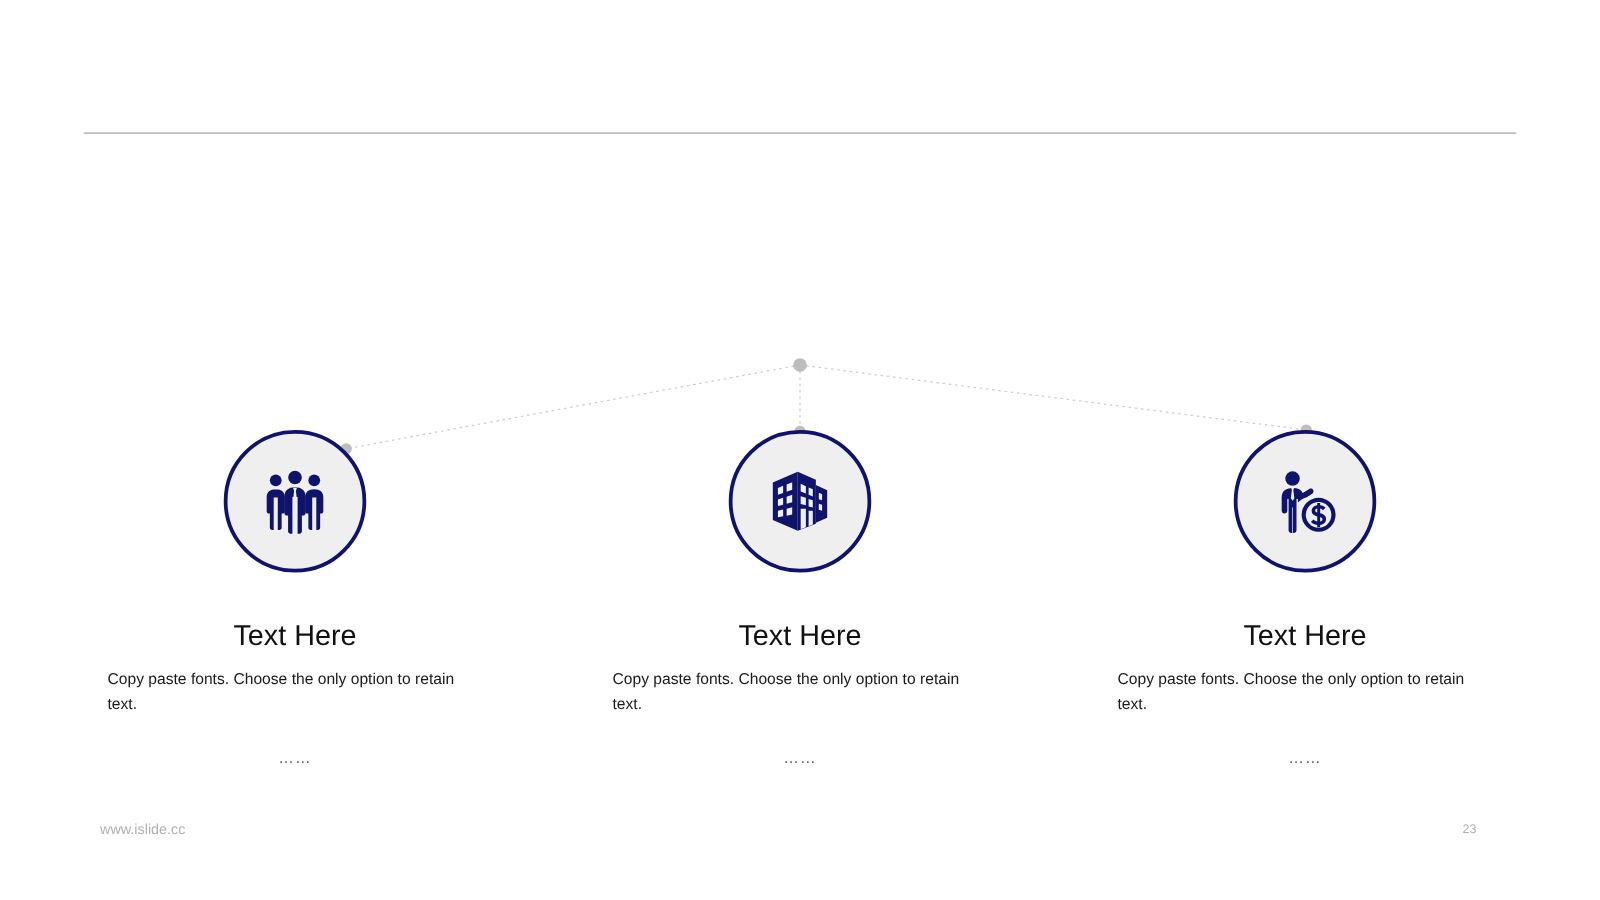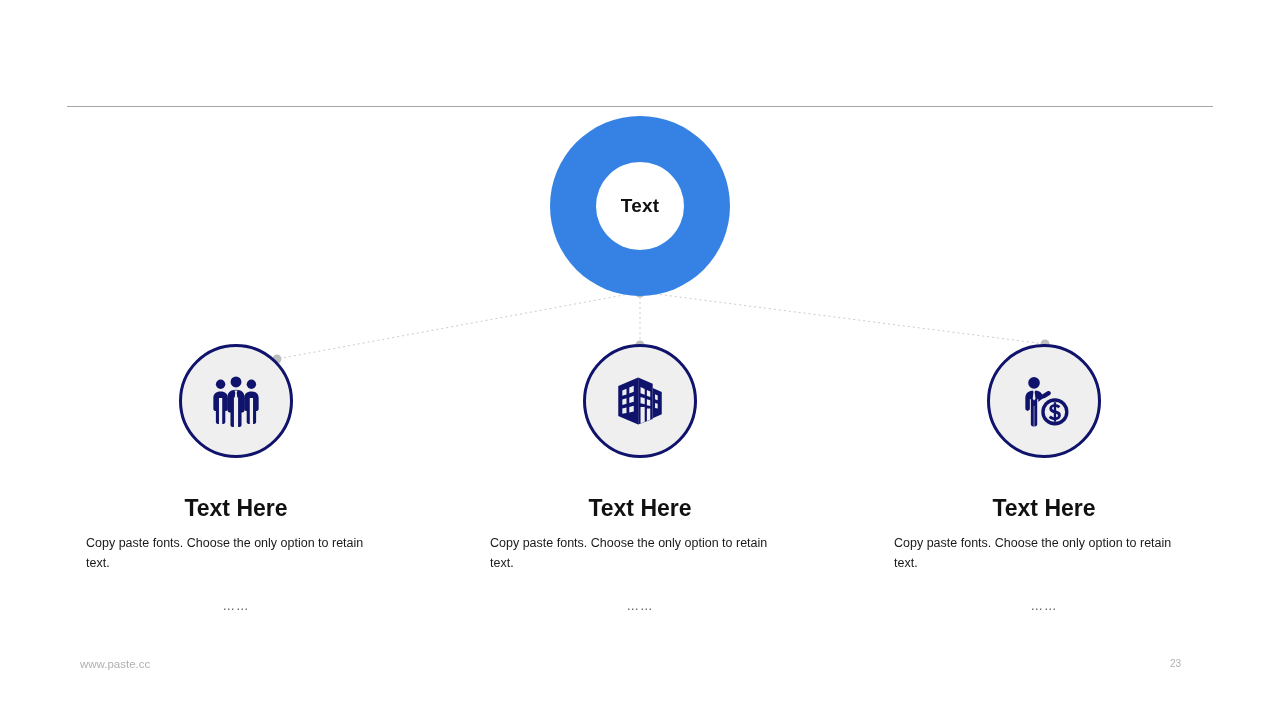--- a/index.html
+++ b/index.html
@@ -97,21 +97,21 @@
   }
   .node-icon {
     width: 58px;
     height: 58px;
     display: block;
   }
 
   .col-title {
     margin-top: 38px;
     font-size: 23px;
-    font-weight: bold;
+    font-weight: normal;
     color: #111111;
     text-align: center;
     line-height: 1.1;
   }
   .col-body {
     margin-top: 13px;
     width: 300px;
     font-size: 12.5px;
     line-height: 1.55;
     color: #1a1a1a;
@@ -152,25 +152,20 @@
     <line x1="640" y1="292" x2="277" y2="359" stroke="#cccccc" stroke-width="1" stroke-dasharray="2 3"></line>
     <line x1="640" y1="292" x2="640" y2="345" stroke="#cccccc" stroke-width="1" stroke-dasharray="2 3"></line>
     <line x1="640" y1="292" x2="1045" y2="344" stroke="#cccccc" stroke-width="1" stroke-dasharray="2 3"></line>
 
     <circle cx="640" cy="292" r="5.5" fill="#bdbdbd"></circle>
     <circle cx="277" cy="359" r="4.5" fill="#bdbdbd"></circle>
     <circle cx="640" cy="345" r="4.5" fill="#bdbdbd"></circle>
     <circle cx="1045" cy="344" r="4.5" fill="#bdbdbd"></circle>
   </svg>
 
-  <div class="hub">
-    <div class="hub-inner">
-      <span class="hub-label">Text</span>
-    </div>
-  </div>
 
   <div class="col col-1">
     <div class="node-circle">
       <svg class="node-icon" viewBox="0 0 64 64">
         <g fill="#10136b">
           <circle cx="15" cy="13.5" r="5.2"></circle>
           <path d="M15 21.5c-5.2 0-8 2.6-8 7.2v12.1c0 1.2 .9 2.1 2 2.1h.8v12.4c0 1.1 .9 2 2 2h1.4v-28.6h3.6v28.6h1.4c1.1 0 2-.9 2-2V42.9h.8c1.1 0 2-.9 2-2.1V28.7c0-4.6-2.8-7.2-8-7.2z"></path>
           <circle cx="49" cy="13.5" r="5.2"></circle>
           <path d="M49 21.5c-5.2 0-8 2.6-8 7.2v12.1c0 1.2 .9 2.1 2 2.1h.8v12.4c0 1.1 .9 2 2 2h1.4v-28.6h3.6v28.6h1.4c1.1 0 2-.9 2-2V42.9h.8c1.1 0 2-.9 2-2.1V28.7c0-4.6-2.8-7.2-8-7.2z"></path>
           <circle cx="32" cy="11" r="6"></circle>
@@ -224,16 +219,16 @@
           <circle cx="44" cy="44" r="11.3" fill="#efefef"></circle>
           <path d="M45.4 42.6v-4.1c1 .2 1.8 .7 2.4 1.4l2.3-2.1c-1.2-1.3-2.8-2.1-4.7-2.3v-2h-2.6v2c-3 .4-4.9 2.2-4.9 4.9 0 3 2 4.2 4.9 5v4.4c-1.3-.2-2.4-.9-3.2-1.8l-2.4 2.1c1.3 1.6 3.2 2.6 5.6 2.8v2h2.6v-2c3.2-.4 5.2-2.3 5.2-5.2 0-3.1-2.2-4.3-5.2-5.1zm-2.6-.7c-1.2-.4-1.8-.9-1.8-1.8 0-.9 .7-1.6 1.8-1.8v3.6zm2.6 8v-3.9c1.3 .4 2 1 2 2 0 1-.7 1.7-2 1.9z"></path>
         </g>
       </svg>
     </div>
     <div class="col-title">Text Here</div>
     <div class="col-body">Copy paste fonts. Choose the only option to retain text.</div>
     <div class="col-dots">……</div>
   </div>
 
-  <div class="footer-url">www.paste.cc</div>
+  <div class="footer-url">www.islide.cc</div>
   <div class="footer-page">23</div>
 
 </div>
 
 </body></html>

